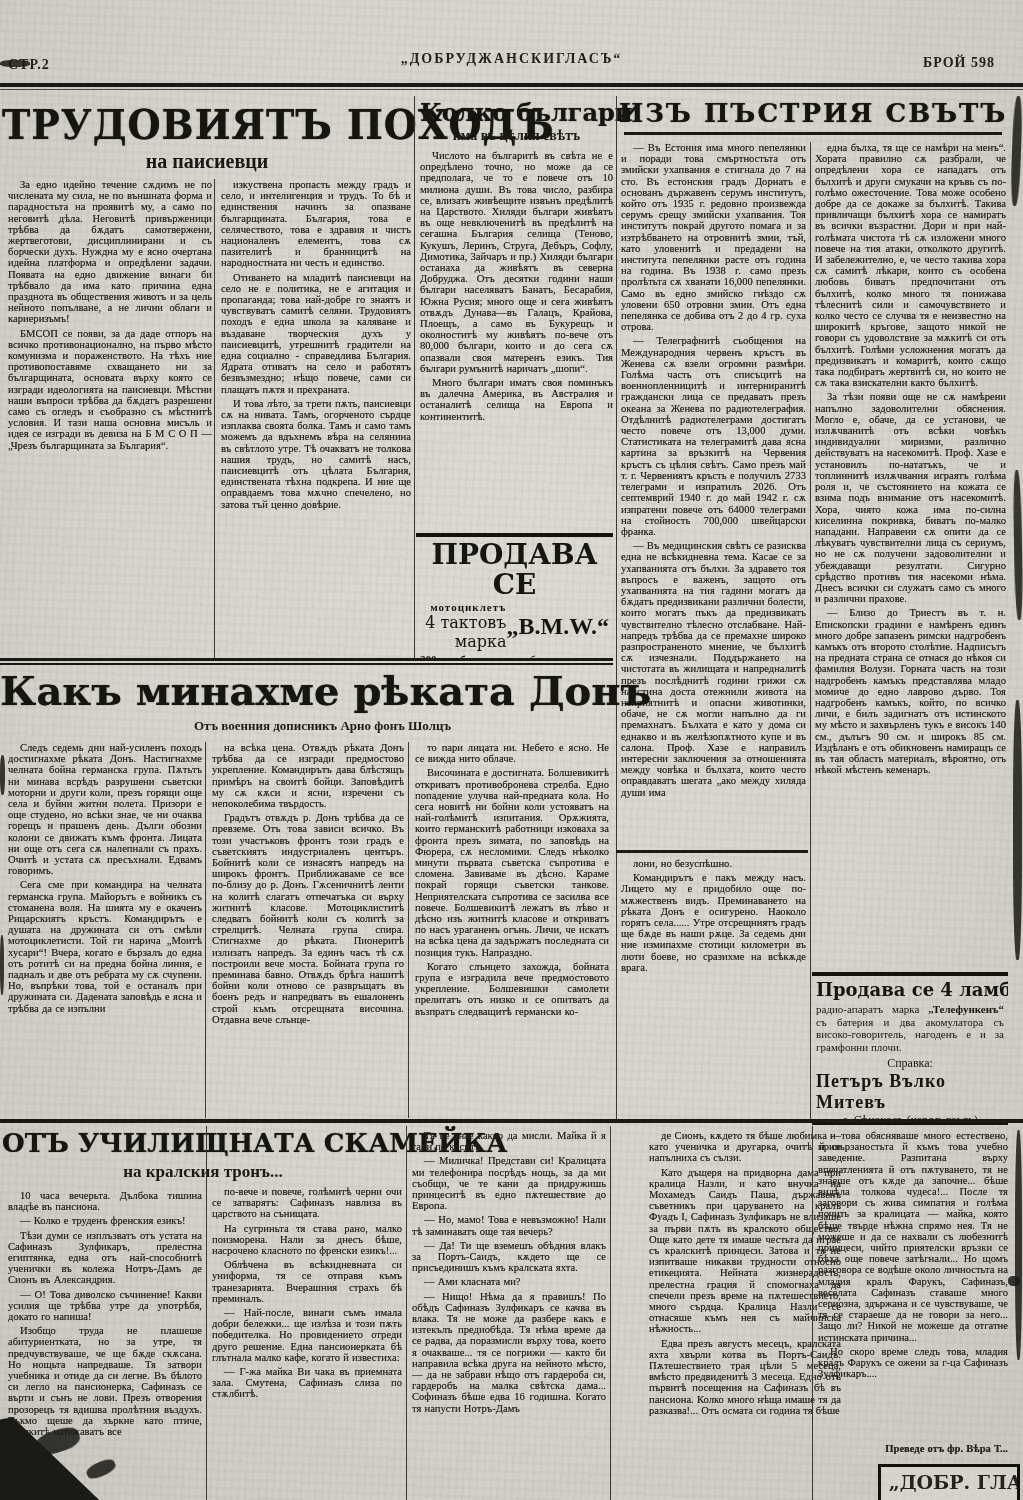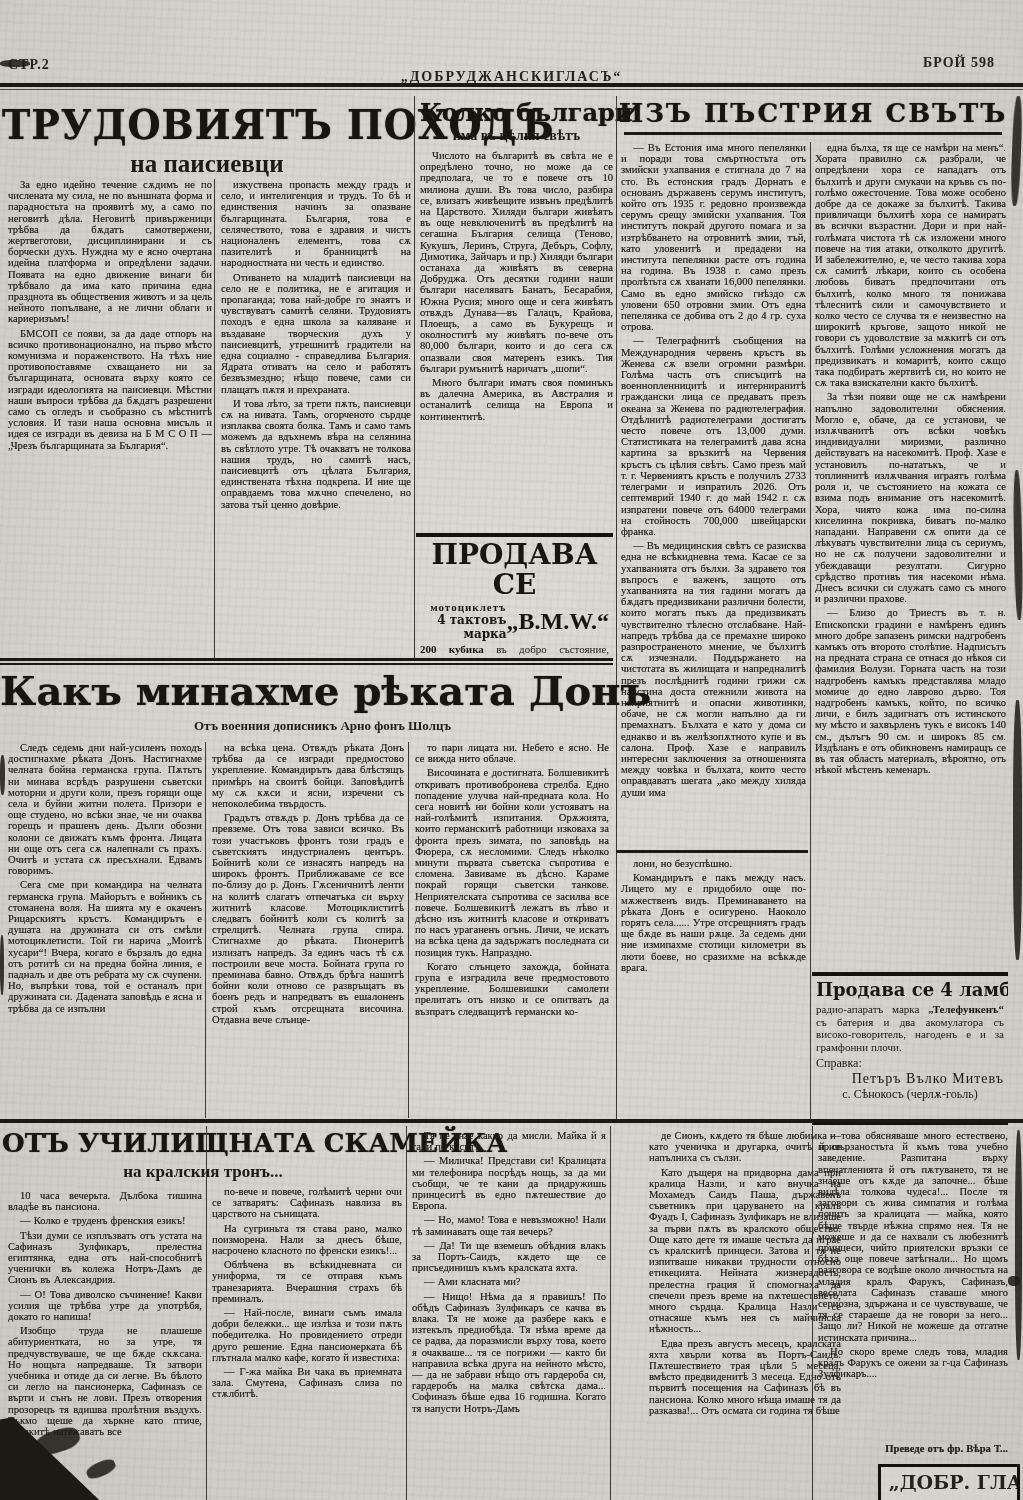--- a/index.html
+++ b/index.html
@@ -9,21 +9,21 @@
     margin:0 auto;
     background:
       repeating-linear-gradient(93deg, rgba(120,115,105,0.05) 0 2px, rgba(0,0,0,0) 2px 7px),
       repeating-linear-gradient(2deg, rgba(90,88,80,0.04) 0 3px, rgba(0,0,0,0) 3px 9px),
       radial-gradient(ellipse at 50% 40%, #dcdad3 0%, #d6d4cc 55%, #c9c7bf 100%);
     color:#25221c;
     font-family:"Liberation Serif", serif;
     overflow:hidden;
   }
   .hdr-label{position:absolute;font-weight:bold;font-size:14px;letter-spacing:1px;}
-  .masthead{position:absolute;top:69px;left:0;width:100%;text-align:center;font-size:14px;font-weight:bold;letter-spacing:2px;}
+  .masthead{position:absolute;top:51px;left:0;width:100%;text-align:center;font-size:14px;font-weight:bold;letter-spacing:2px;}
   .vrule{position:absolute;width:1px;background:#3a3831;}
   .hrule{position:absolute;background:#1b1914;}
   .hrule.thin{background:#4a4840;}
   .col{
     position:absolute;text-align:justify;
     font-size:10.6px;line-height:11.2px;
     overflow:hidden;word-spacing:0.5px;
     text-shadow:0 0 0.4px rgba(30,28,22,0.55);
   }
   .col p{margin:0 0 3px;text-indent:12px;}
@@ -56,21 +56,21 @@
 
 <div class="page">
 
   <div class="hdr-label" style="top:57px;left:8px;">СТР.2</div>
   <div class="masthead">„ДОБРУДЖАНСКИГЛАСЪ“</div>
   <div class="hdr-label" style="top:55px;right:28px;">БРОЙ 598</div>
   <div class="hrule" style="top:83px;left:0;width:1023px;height:4px;"></div>
   <div class="hrule thin" style="top:89px;left:0;width:1023px;height:1px;"></div>
 
   <div class="headline h-xl" style="top:100px;left:2px;width:410px;">ТРУДОВИЯТЪ ПОХОДЪ</div>
-  <div class="subhead" style="top:150px;left:2px;width:410px;font-size:25px;">на паисиевци</div>
+  <div class="subhead" style="top:150px;left:2px;width:410px;font-size:20px;">на паисиевци</div>
   <div class="col" style="top:179px;left:8px;width:204px;height:479px;">
       <p>За едно идейно течение сѫдимъ не по числената му сила, не по външната форма и парадностьта на проявитѣ му, а само по неговитѣ дѣла. Неговитѣ привърженици трѣбва да бѫдатъ самотвержени, жертвеготови, дисциплинирани и съ борчески духъ. Нуждна му е ясно очертана идейна платформа и опредѣлени задачи. Появата на едно движение винаги би трѣбвало да има като причина една празднота въ обществения животъ и за цель нейното попълване, а не лични облаги и кариеризъмъ!</p>
       <p>БМСОП се появи, за да даде отпоръ на всичко противонационално, на първо мѣсто комунизма и пораженството. На тѣхъ ние противопоставяме схващането ни за българщината, основата върху която се изгради идеологията на паисиевци. Мѣстни наши въпроси трѣбва да бѫдатъ разрешени само съ огледъ и съобразно съ мѣстнитѣ условия. И тази наша основна мисъль и идея се изгради въ девиза на Б М С О П — „Чрезъ българщината за България“.</p>
     </div>
   <div class="vrule" style="top:179px;left:214px;height:479px;"></div>
   <div class="col" style="top:179px;left:221px;width:190px;height:479px;">
       <p>изкуствена пропасть между градъ и село, и интелигенция и трудъ. То бѣ и единствения начинъ за опазване българщината. България, това е селячеството, това е здравия и чистъ националенъ елементъ, това сѫ пазителитѣ и бранницитѣ на народностната ни честь и единство.</p>
       <p>Отиването на младитѣ паисиевци на село не е политика, не е агитация и пропаганда; това най-добре го знаятъ и чувствуватъ самитѣ селяни. Трудовиятъ походъ е една школа за каляване и въздаване творческия духъ у паисиевцитѣ, утрешнитѣ градители на една социално - справедлива България. Ядрата отиватъ на село и работятъ безвъзмездно; нѣщо повече, сами си плащатъ пѫтя и прехраната.</p>
       <p>И това лѣто, за трети пѫть, паисиевци сѫ на нивата. Тамъ, огорченото сърдце изплаква своята болка. Тамъ и само тамъ можемъ да вдъхнемъ вѣра на селянина въ свѣтлото утре. Тѣ очакватъ не толкова нашия трудъ, но самитѣ насъ, паисиевцитѣ отъ цѣлата България, единствената тѣхна подкрепа. И ние ще оправдаемъ това мѫчно спечелено, но затова тъй ценно довѣрие.</p>
     </div>
@@ -81,21 +81,21 @@
   <div class="col" style="top:150px;left:420px;width:193px;height:381px;">
       <p>Числото на българитѣ въ свѣта не е опредѣлено точно, но може да се предполага, че то е повече отъ 10 милиона души. Въ това число, разбира се, влизатъ живѣещите извънъ предѣлитѣ на Царството. Хиляди българи живѣятъ въ още невключенитѣ въ предѣлитѣ на сегашна България селища (Теново, Кукушъ, Леринъ, Струга, Дебъръ, Софлу, Димотика, Зайчаръ и пр.) Хиляди българи останаха да живѣятъ въ северна Добруджа. Отъ десятки години наши българи населяватъ Банатъ, Бесарабия, Южна Русия; много още и сега живѣятъ отвѫдъ Дунава—въ Галацъ, Крайова, Плоещъ, а само въ Букурещъ и околноститѣ му живѣятъ по-вече отъ 80,000 българи, които и до сега сѫ опазвали своя матеренъ езикъ. Тия българи румънитѣ наричатъ „шопи“.</p>
       <p>Много българи иматъ своя поминъкъ въ далечна Америка, въ Австралия и останалитѣ селища на Европа и континентитѣ.</p>
     </div>
 
   <div class="ad" style="top:533px;left:416px;width:189px;height:115px;">
     <div class="ad-title" style="font-size:28px;line-height:30px;">ПРОДАВА СЕ</div>
     <div style="display:flex;align-items:center;justify-content:space-between;margin-top:1px;">
       <div style="text-align:right;">
         <div style="font-size:11px;font-weight:bold;letter-spacing:1px;">мотоциклетъ</div>
-        <div style="font-size:12px;font-weight:bold;font-family:'DejaVu Serif',serif;">4 тактовъ марка</div>
+        <div style="font-size:16px;font-weight:normal;font-family:'DejaVu Serif',serif;">4 тактовъ марка</div>
       </div>
       <div style="font-size:24px;font-weight:bold;">„B.M.W.“</div>
     </div>
     <div class="ad-body"><span class="bold">200 кубика</span><span> въ добро състояние, интересующитѣ да се отнесатъ до собственика на</span></div>
 
   </div>
 
   <div class="vrule" style="top:96px;left:616px;height:1024px;"></div>
   <div class="headline h-md" style="top:98px;left:618px;width:390px;letter-spacing:2px;">ИЗЪ ПЪСТРИЯ СВЪТЪ</div>
   <div class="hrule" style="top:132px;left:624px;width:378px;height:3px;"></div>
@@ -113,22 +113,22 @@
 
   <div class="hrule" style="top:850px;left:616px;width:192px;height:3px;"></div>
   <div class="col" style="top:858px;left:621px;width:185px;height:260px;">
       <p>лони, но безуспѣшно.</p>
       <p>Командирътъ е пакъ между насъ. Лицето му е придобило още по-мѫжественъ видъ. Преминаването на рѣката Донъ е осигурено. Наоколо горятъ села...... Утре отсрещниятъ градъ ще бѫде въ наши рѫце. За седемь дни ние измипахме стотици километри въ люти боеве, но сразихме на всѣкѫде врага.</p>
     </div>
 
   <div class="ad" style="top:972px;left:812px;width:188px;height:139px;border-bottom:4px solid #14120d;">
     <div class="ad-title" style="font-size:18px;line-height:22px;white-space:nowrap;">Продава се 4 ламбовъ</div>
     <div class="ad-body"><span>радио-апаратъ марка </span><span class="bold">„Телефункенъ“</span><span> съ батерия и два акомулатора съ високо-говоритель, нагоденъ е и за грамфонни плочи.</span></div>
-    <div style="font-size:12px;margin-top:3px;">Справка:</div>
-    <div style="text-align:right;font-size:14px;font-weight:normal;letter-spacing:1px;">Петъръ Вълко Митевъ</div>
+    <div style="text-align:center;font-size:12px;margin-top:3px;">Справка:</div>
+    <div style="text-align:left;font-size:18px;font-weight:bold;letter-spacing:1px;">Петъръ Вълко Митевъ</div>
     <div style="text-align:center;font-size:12px;">с. Сѣнокосъ (черлѫ-гоьль)</div>
   </div>
 
   <div class="hrule" style="top:658px;left:0;width:613px;height:3px;"></div>
   <div class="hrule" style="top:663px;left:0;width:613px;height:2px;"></div>
   <div class="headline h-lg" style="top:668px;left:0;width:613px;">Какъ минахме рѣката Донъ</div>
   <div class="byline" style="top:718px;left:16px;width:613px;">Отъ военния дописникъ Арно фонъ Шолцъ</div>
   <div class="col" style="top:742px;left:8px;width:194px;height:376px;">
       <p>Следъ седемь дни най-усиленъ походъ достигнахме рѣката Донъ. Настигнахме челната бойна германска група. Пѫтьтъ ни минава всрѣдъ разрушени съветски моторни и други коли, презъ горящи още села и буйни житни полета. Призори е още студено, но всѣки знае, че ни очаква горещъ и прашенъ день. Дълги обозни колони се движатъ къмъ фронта. Лицата ни още отъ сега сѫ налепнали съ прахъ. Очитѣ и устата сѫ пресъхнали. Едвамъ говоримъ.</p>
       <p>Сега сме при командира на челната германска група. Майорътъ е войникъ съ стоманена воля. На шията му е окаченъ Рицарскиятъ кръстъ. Командирътъ е душата на дружината си отъ смѣли мотоциклетисти. Той ги нарича „Моитѣ хусари“! Вчера, когато е бързалъ до една отъ ротитѣ си на предна бойна линия, е падналъ и две отъ ребрата му сѫ счупени. Но, въпрѣки това, той е останалъ при дружината си. Дадената заповѣдь е ясна и трѣбва да се изпълни</p>

